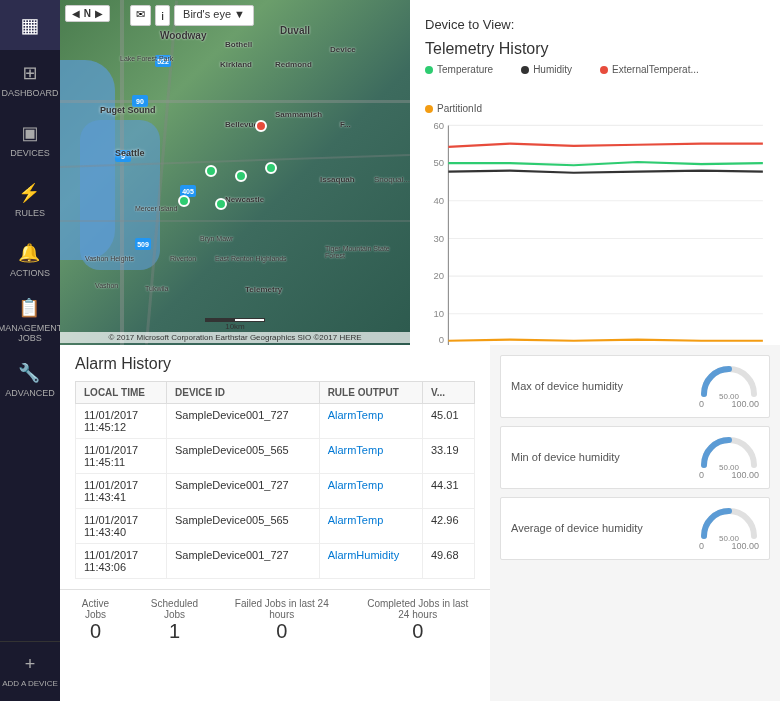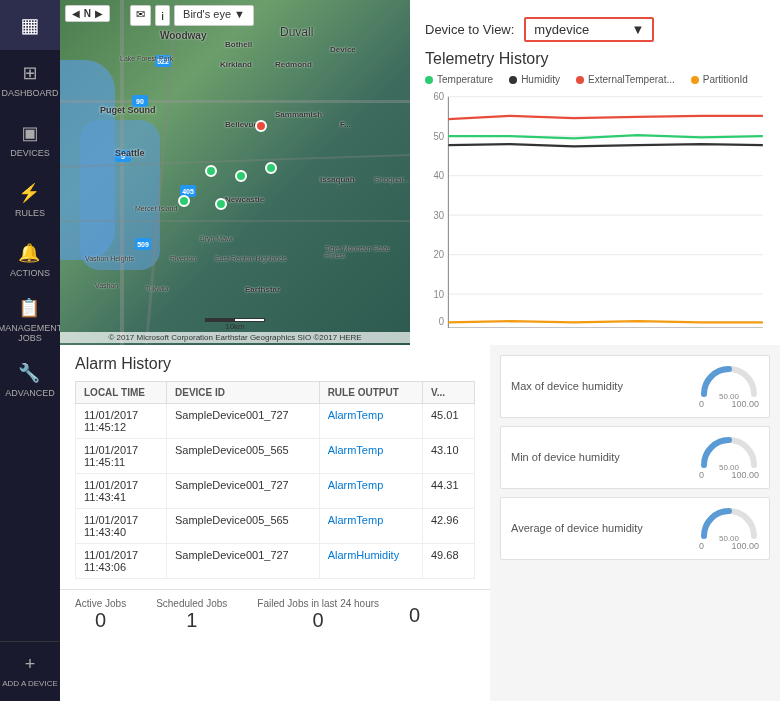--- a/index.html
+++ b/index.html
@@ -149,21 +149,21 @@
       font-size: 13px;
       color: #333;
       background: white;
       min-width: 130px;
       display: flex;
       align-items: center;
       justify-content: space-between;
       cursor: pointer;
     }
     .telemetry-title { font-size: 16px; color: #333; margin-bottom: 6px; font-weight: 400; }
-    .legend { display: flex; gap: 16px; margin-bottom: 6px; flex-wrap: wrap; }
+    .legend { display: flex; gap: 28px; margin-bottom: 6px; flex-wrap: wrap; }
     .legend-item { display: flex; align-items: center; gap: 4px; font-size: 10px; color: #555; }
     .legend-dot { width: 8px; height: 8px; border-radius: 50%; }
 
     
     .chart-area { flex: 1; position: relative; border: none; }
     .chart-svg { width: 100%; height: 100%; }
 
     
     .bottom-area { display: flex; flex: 1; overflow: hidden; }
 
@@ -287,40 +287,40 @@
 
         <div style="position:absolute;left:72px;top:95px;width:16px;height:12px;background:#2196F3;border-radius:2px;display:flex;align-items:center;justify-content:center;font-size:7px;color:white;font-weight:bold;">90</div>
         <div style="position:absolute;left:95px;top:55px;width:16px;height:12px;background:#2196F3;border-radius:2px;display:flex;align-items:center;justify-content:center;font-size:7px;color:white;font-weight:bold;">522</div>
         <div style="position:absolute;left:55px;top:150px;width:16px;height:12px;background:#2196F3;border-radius:2px;display:flex;align-items:center;justify-content:center;font-size:7px;color:white;font-weight:bold;">5</div>
         <div style="position:absolute;left:120px;top:185px;width:16px;height:12px;background:#2196F3;border-radius:2px;display:flex;align-items:center;justify-content:center;font-size:7px;color:white;font-weight:bold;">405</div>
         <div style="position:absolute;left:75px;top:238px;width:16px;height:12px;background:#2196F3;border-radius:2px;display:flex;align-items:center;justify-content:center;font-size:7px;color:white;font-weight:bold;">509</div>
 
         <div style="position:absolute;left:100px;top:30px;font-size:10px;color:#333;font-weight:600;text-shadow:0 0 2px white;">Woodway</div>
         <div style="position:absolute;left:60px;top:55px;font-size:7px;color:#333;text-shadow:0 0 2px white;">Lake Forest Park</div>
         <div style="position:absolute;left:165px;top:40px;font-size:8px;color:#333;font-weight:600;text-shadow:0 0 2px white;">Bothell</div>
-        <div style="position:absolute;left:220px;top:25px;font-size:12px;color:#333;font-weight:400;text-shadow:0 0 2px white;">Duvall</div>
+        <div style="position:absolute;left:220px;top:25px;font-size:10px;color:#333;font-weight:700;text-shadow:0 0 2px white;">Duvall</div>
         <div style="position:absolute;left:160px;top:60px;font-size:8px;color:#333;font-weight:600;text-shadow:0 0 2px white;">Kirkland</div>
         <div style="position:absolute;left:215px;top:60px;font-size:8px;color:#333;font-weight:600;text-shadow:0 0 2px white;">Redmond</div>
         <div style="position:absolute;left:270px;top:45px;font-size:8px;color:#333;font-weight:600;text-shadow:0 0 2px white;">Device</div>
         <div style="position:absolute;left:40px;top:105px;font-size:9px;color:#333;font-weight:700;text-shadow:0 0 3px white;">Puget Sound</div>
         <div style="position:absolute;left:55px;top:148px;font-size:9px;color:#333;font-weight:700;text-shadow:0 0 3px white;">Seattle</div>
         <div style="position:absolute;left:165px;top:120px;font-size:8px;color:#333;font-weight:600;text-shadow:0 0 2px white;">Bellevue</div>
         <div style="position:absolute;left:215px;top:110px;font-size:8px;color:#333;font-weight:600;text-shadow:0 0 2px white;">Sammamish</div>
         <div style="position:absolute;left:280px;top:120px;font-size:8px;color:#333;font-weight:600;text-shadow:0 0 2px white;">F...</div>
         <div style="position:absolute;left:260px;top:175px;font-size:8px;color:#333;font-weight:600;text-shadow:0 0 2px white;">Issaquah</div>
         <div style="position:absolute;left:165px;top:195px;font-size:8px;color:#333;font-weight:600;text-shadow:0 0 2px white;">Newcastle</div>
         <div style="position:absolute;left:75px;top:205px;font-size:7px;color:#333;text-shadow:0 0 2px white;">Mercer Island</div>
         <div style="position:absolute;left:25px;top:255px;font-size:7px;color:#333;text-shadow:0 0 2px white;">Vashon Heights</div>
         <div style="position:absolute;left:140px;top:235px;font-size:7px;color:#333;text-shadow:0 0 2px white;">Bryn Mawr</div>
         <div style="position:absolute;left:110px;top:255px;font-size:7px;color:#333;text-shadow:0 0 2px white;">Riverton</div>
         <div style="position:absolute;left:155px;top:255px;font-size:7px;color:#333;text-shadow:0 0 2px white;">East Renton Highlands</div>
         <div style="position:absolute;left:265px;top:245px;font-size:7px;color:#333;text-shadow:0 0 2px white;">Tiger Mountain State Forest</div>
         <div style="position:absolute;left:35px;top:282px;font-size:7px;color:#333;text-shadow:0 0 2px white;">Vashon</div>
         <div style="position:absolute;left:85px;top:285px;font-size:7px;color:#333;text-shadow:0 0 2px white;">Tukwila</div>
-        <div style="position:absolute;left:185px;top:285px;font-size:8px;color:#333;font-weight:600;text-shadow:0 0 2px white;">Earthstar</div>
+        <div style="position:absolute;left:185px;top:285px;font-size:8px;color:#333;font-weight:600;text-shadow:0 0 2px white;">Telemetry</div>
 
         <div style="position:absolute;right:0;top:175px;font-size:8px;color:#333;text-shadow:0 0 2px white;">Snoqual...</div>
 
         <div class="map-pin map-pin-red" style="left:195px;top:120px;"></div>
         <div class="map-pin map-pin-green" style="left:145px;top:165px;"></div>
         <div class="map-pin map-pin-green" style="left:175px;top:170px;"></div>
         <div class="map-pin map-pin-green" style="left:205px;top:162px;"></div>
         <div class="map-pin map-pin-green" style="left:155px;top:198px;"></div>
         <div class="map-pin map-pin-green" style="left:118px;top:195px;"></div>
 
@@ -340,24 +340,20 @@
           <div style="background:white;border:1px solid #ccc;border-radius:2px;padding:2px 8px;cursor:pointer;font-size:11px;color:#333;">Bird's eye ▼</div>
         </div>
 
         <div class="map-attribution">© 2017 Microsoft Corporation    Earthstar Geographics SIO  ©2017 HERE</div>
       </div>
     </div>
 
     <div class="telemetry-panel">
       <div class="device-select-row">
         <span style="font-size:13px;color:#333;">Device to View:</span>
-        <div class="device-select">
-          <span>mydevice</span>
-          <span>▼</span>
-        </div>
       </div>
       <div class="telemetry-title">Telemetry History</div>
       <div class="legend">
         <div class="legend-item">
           <div class="legend-dot" style="background:#2ecc71;"></div>
           <span>Temperature</span>
         </div>
         <div class="legend-item">
           <div class="legend-dot" style="background:#333;"></div>
           <span>Humidity</span>
@@ -428,21 +424,21 @@
             <tr>
     <td>11/01/2017<br>11:45:12</td>
     <td>SampleDevice001_727</td>
     <td><a class="alarm-link" href="#">AlarmTemp</a></td>
     <td>45.01</td>
   </tr>
                 <tr>
     <td>11/01/2017<br>11:45:11</td>
     <td>SampleDevice005_565</td>
     <td><a class="alarm-link" href="#">AlarmTemp</a></td>
-    <td>43.10</td>
+    <td>33.19</td>
   </tr>
                 <tr>
     <td>11/01/2017<br>11:43:41</td>
     <td>SampleDevice001_727</td>
     <td><a class="alarm-link" href="#">AlarmTemp</a></td>
     <td>44.31</td>
   </tr>
                 <tr>
     <td>11/01/2017<br>11:43:40</td>
     <td>SampleDevice005_565</td>
@@ -467,20 +463,21 @@
           </div>
           <div class="job-item">
             <div class="job-label">Scheduled Jobs</div>
             <div class="job-value">1</div>
           </div>
           <div class="job-item">
             <div class="job-label">Failed Jobs in last 24 hours</div>
             <div class="job-value">0</div>
           </div>
           <div class="job-item">
+            <div class="job-label">Completed Jobs in last 24 hours</div>
             <div class="job-value">0</div>
           </div>
         </div>
     </div>
 
     <div class="right-panel" id="gauges-container">
     <div class="gauge-card">
     <div style="font-size:11px;color:#555;flex:1;line-height:1.3;">Max of device humidity</div>
     <div style="display:flex;flex-direction:column;align-items:center;">
       <svg width="60" height="35" viewBox="0 0 60 35">

